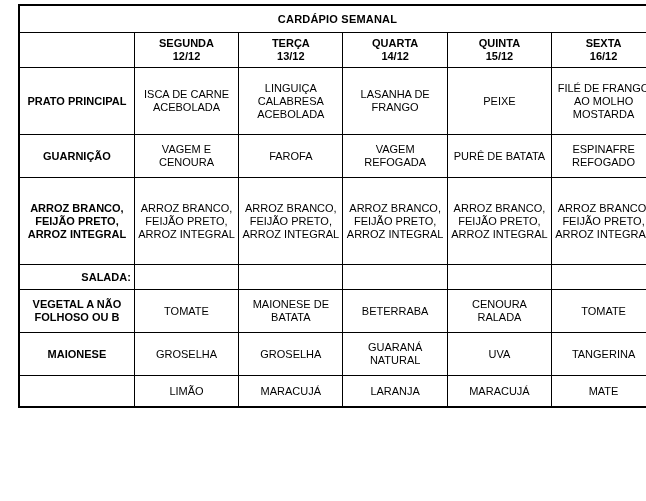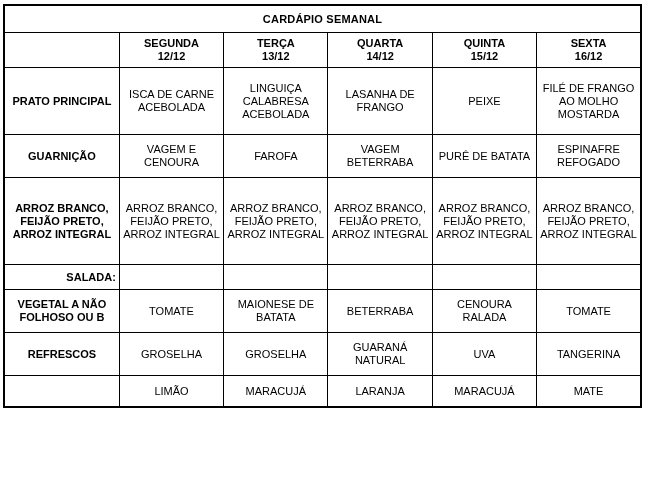--- a/index.html
+++ b/index.html
@@ -10,21 +10,21 @@
   body {
     font-family: "Liberation Sans", sans-serif;
     width: 646px;
     height: 501px;
     overflow: hidden;
   }
   .sheet {
     width: 596px;
     height: 501px;
     box-sizing: border-box;
-    padding: 4px 3px 3px 3px;
+    padding: 4px 3px 3px 18px;
   }
   table.menu {
     border-collapse: collapse;
     table-layout: fixed;
     width: 639px;
     border: 2px solid #000000;
   }
   table.menu td, table.menu th {
     border: 1px solid #000000;
     padding: 2px 3px;
@@ -123,21 +123,21 @@
         <td>LASANHA DE FRANGO</td>
         <td>PEIXE</td>
         <td>FILÉ DE FRANGO AO MOLHO MOSTARDA</td>
       </tr>
 
 
       <tr class="r-guarn">
         <td class="rowlabel">GUARNIÇÃO</td>
         <td>VAGEM E CENOURA</td>
         <td>FAROFA</td>
-        <td>VAGEM BETERRABA</td>
+        <td>VAGEM REFOGADA</td>
         <td>PURÊ DE BATATA</td>
         <td>ESPINAFRE REFOGADO</td>
       </tr>
 
       <tr class="r-arroz">
         <td class="rowlabel">ARROZ BRANCO, FEIJÃO PRETO, ARROZ INTEGRAL</td>
         <td>ARROZ BRANCO, FEIJÃO PRETO, ARROZ INTEGRAL</td>
         <td>ARROZ BRANCO, FEIJÃO PRETO, ARROZ INTEGRAL</td>
         <td>ARROZ BRANCO, FEIJÃO PRETO, ARROZ INTEGRAL</td>
         <td>ARROZ BRANCO, FEIJÃO PRETO, ARROZ INTEGRAL</td>
@@ -157,21 +157,21 @@
       <tr class="r-naofolhoso">
         <td class="rowlabel">VEGETAL A NÃO FOLHOSO OU B</td>
         <td>TOMATE</td>
         <td>MAIONESE DE BATATA</td>
         <td>BETERRABA</td>
         <td>CENOURA RALADA</td>
         <td>TOMATE</td>
       </tr>
 
       <tr class="r-refresco">
-        <td class="rowlabel">REFRESCOS</td>
+        <td class="rowlabel">MAIONESE</td>
         <td>GROSELHA</td>
         <td>GROSELHA</td>
         <td>GUARANÁ NATURAL</td>
         <td>UVA</td>
         <td>TANGERINA</td>
       </tr>
 
       <tr class="r-refresco2">
         <td class="rowlabel"></td>
         <td>LIMÃO</td>

